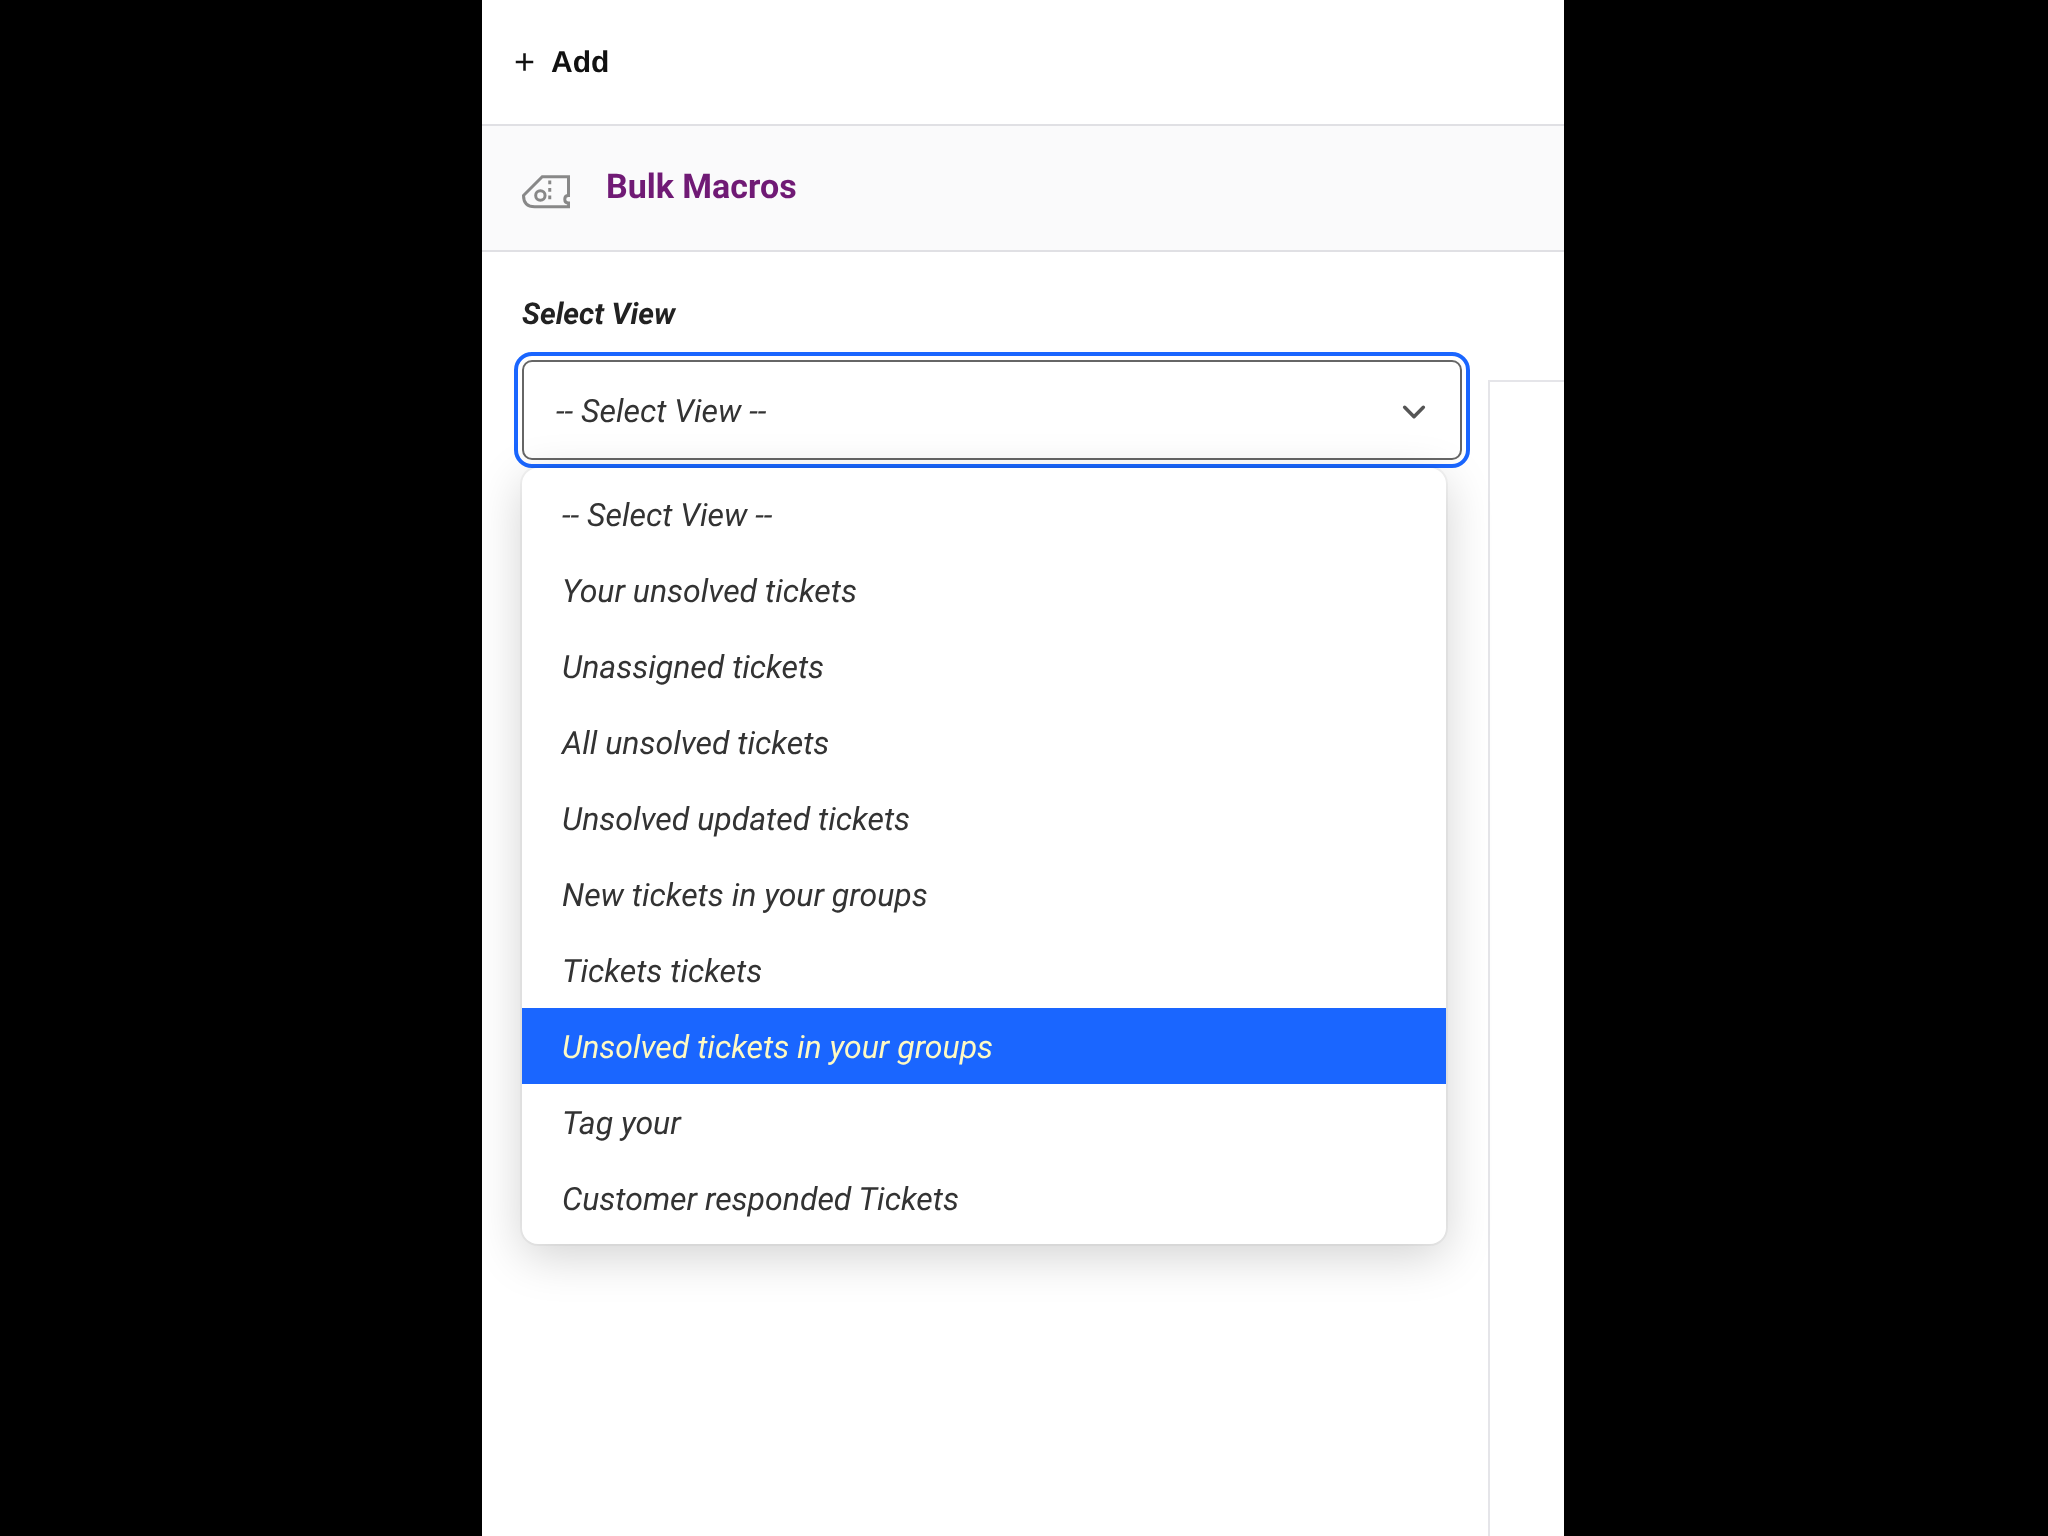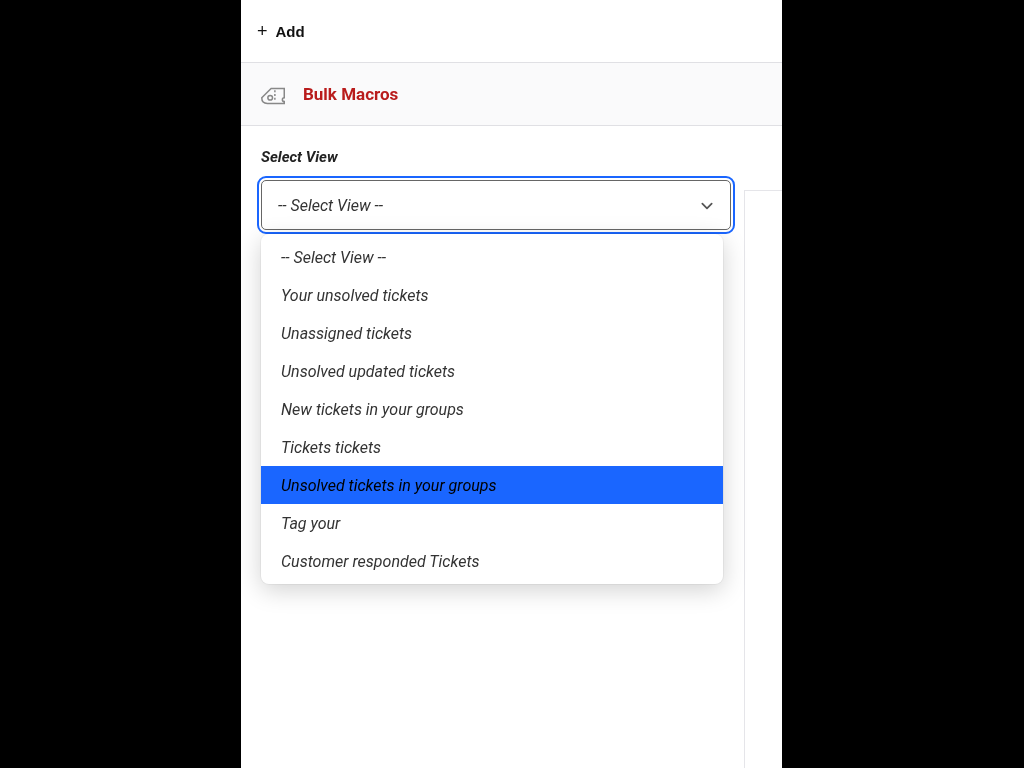--- a/index.html
+++ b/index.html
@@ -63,21 +63,21 @@
       border-bottom: 1px solid #e0e0e4;
       background: #fafafb;
       display: flex;
       align-items: center;
       padding: 0 16px;
       gap: 14px;
     }
     .header-title {
       font-size: 17px;
       font-weight: 700;
-      color: #b91c1c;
+      color: #701a75;
     }
     .ticket-icon-wrap {
       width: 32px;
       height: 32px;
       display: flex;
       align-items: center;
       justify-content: center;
     }
     .content {
       padding: 22px 20px;
@@ -130,21 +130,21 @@
       height: 38px;
       display: flex;
       align-items: center;
       padding: 0 20px;
       font-size: 16px;
       color: #333;
       cursor: pointer;
     }
     .dropdown-item.highlighted {
       background: #1a66ff;
-      color: #000000;
+      color: #fef9c3;
     }
     .yellow-chunk {
       position: absolute;
       left: 688px;
       top: 494px;
       width: 8px;
       height: 16px;
       background: #ffcc00;
       z-index: 5;
     }
@@ -182,20 +182,21 @@
           <svg viewBox="0 0 12 12" width="14" height="14" fill="none" stroke="#555" stroke-width="1.5" stroke-linecap="round" stroke-linejoin="round">
             <polyline points="2 4 6 8 10 4"></polyline>
           </svg>
         </span>
       </div>
 
       <div class="dropdown" id="dropdown">
           <div class="dropdown-item">-- Select View --</div>
           <div class="dropdown-item">Your unsolved tickets</div>
           <div class="dropdown-item">Unassigned tickets</div>
+          <div class="dropdown-item">All unsolved tickets</div>
           <div class="dropdown-item">Unsolved updated tickets</div>
           <div class="dropdown-item">New tickets in your groups</div>
           <div class="dropdown-item">Tickets tickets</div>
           <div class="dropdown-item highlighted">Unsolved tickets in your groups</div>
           <div class="dropdown-item">Tag your</div>
           <div class="dropdown-item">Customer responded Tickets</div>
         </div>
     </div>
   </div>
 

